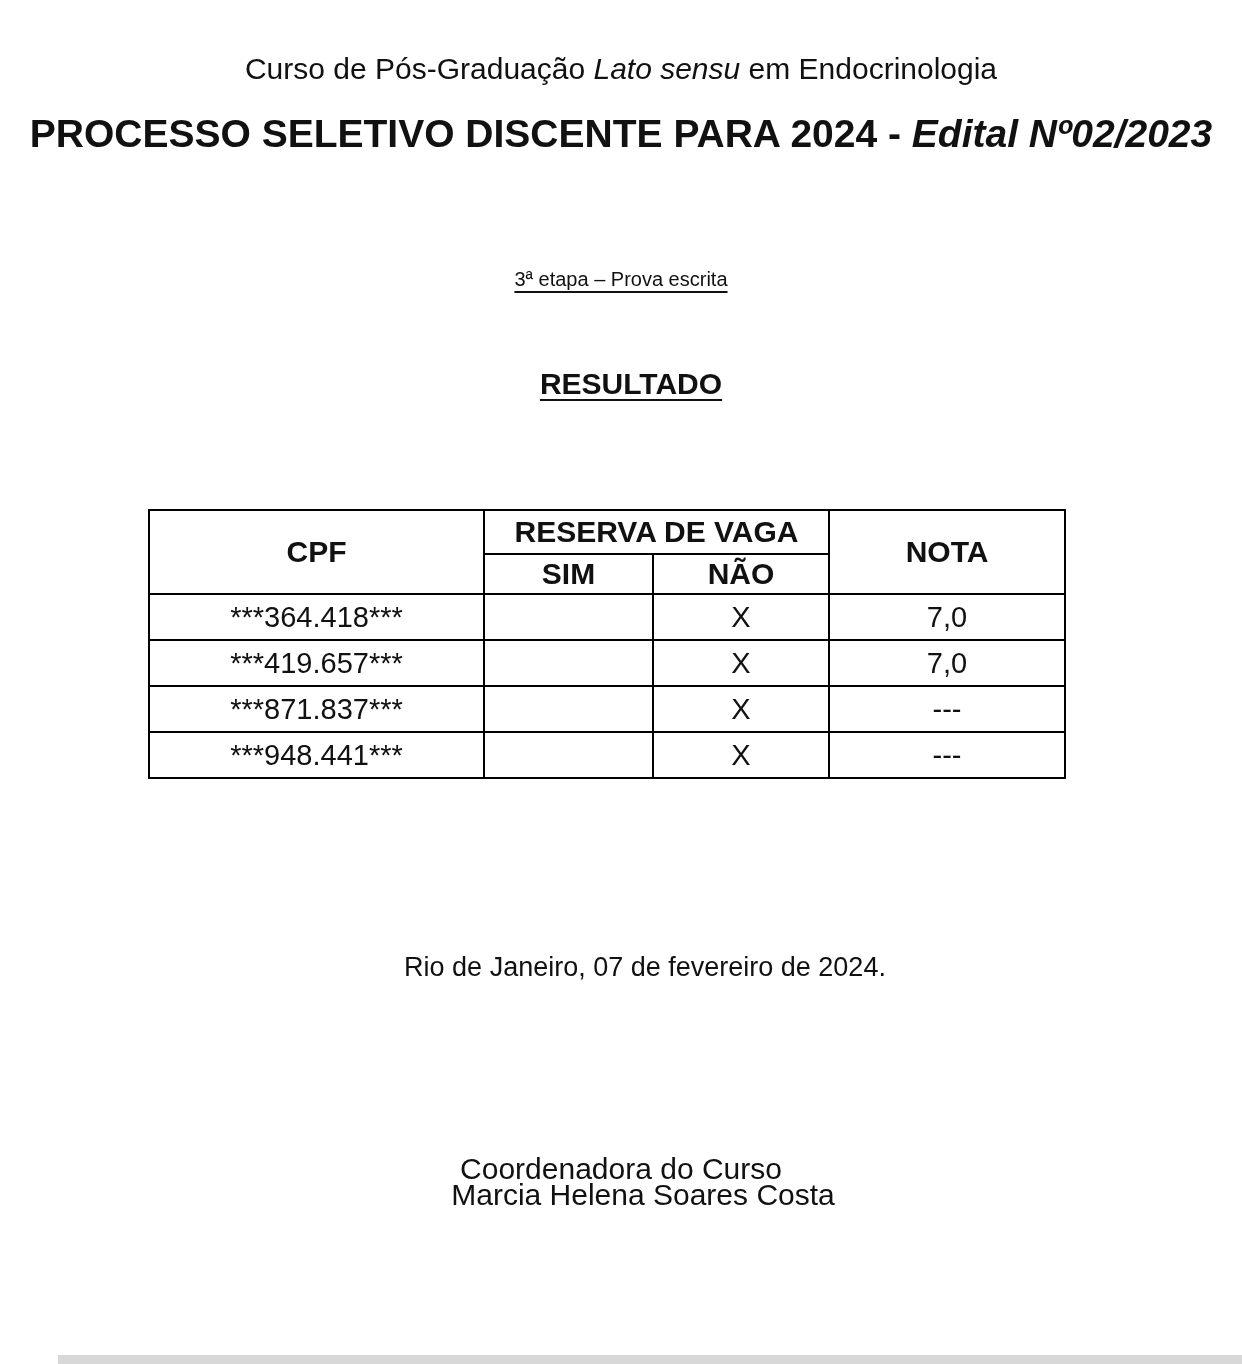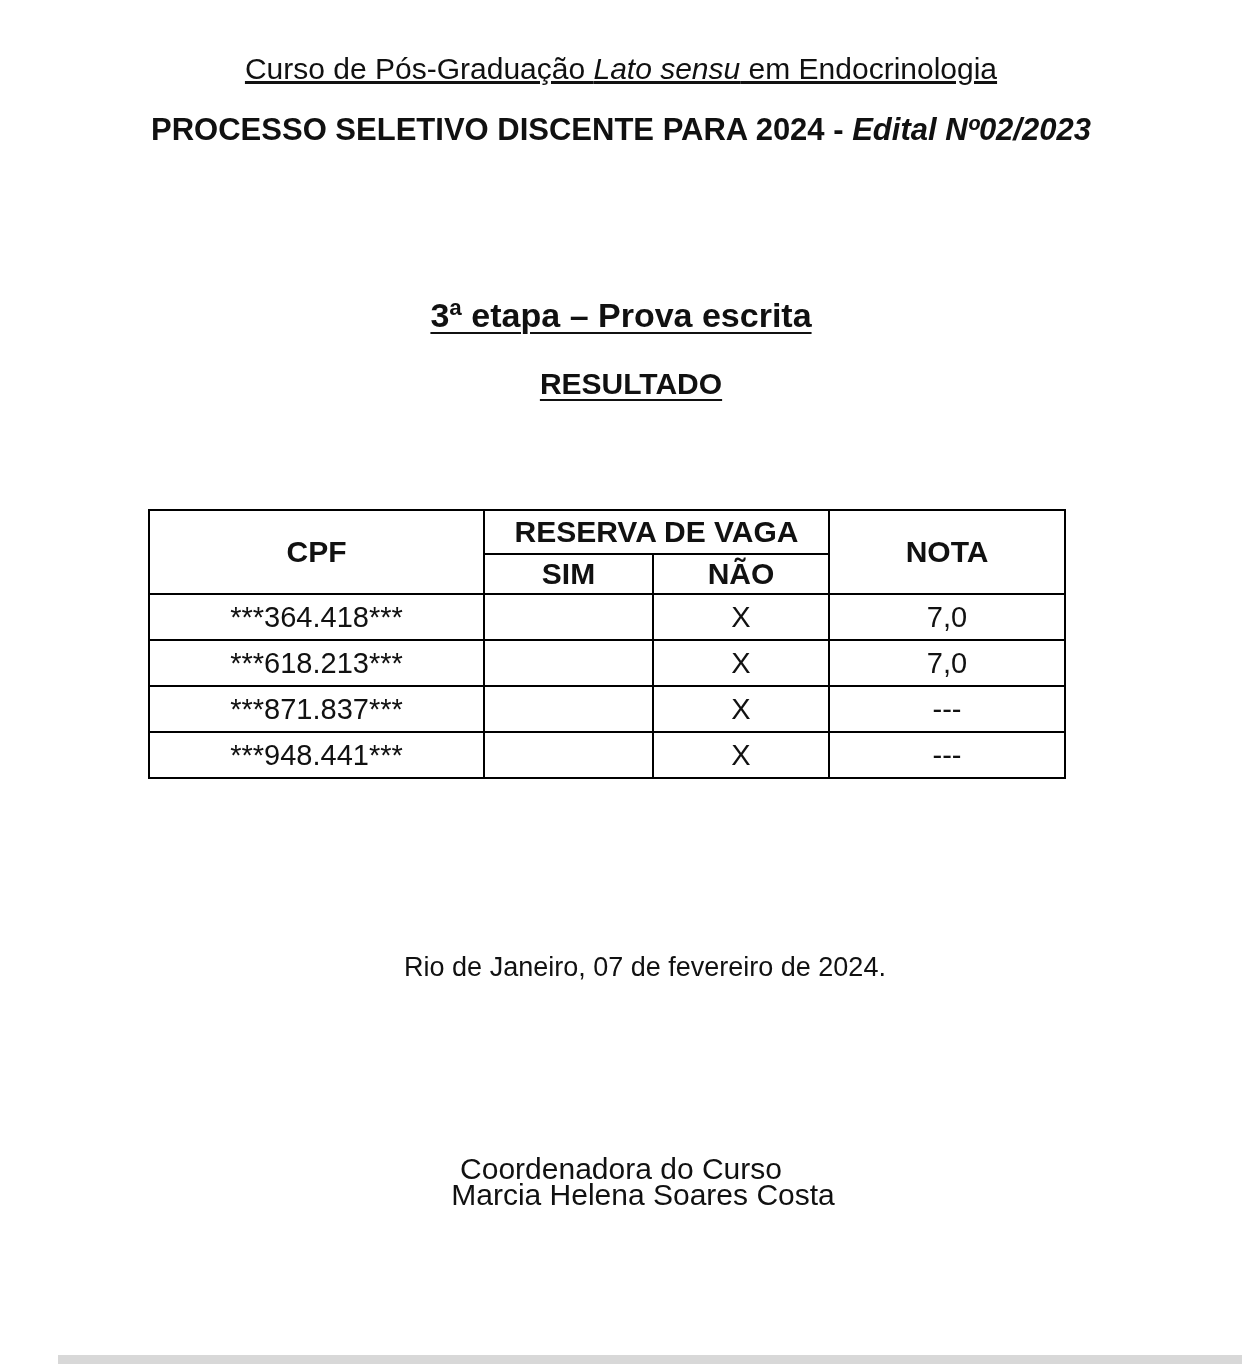--- a/index.html
+++ b/index.html
@@ -5,24 +5,24 @@
   * { margin: 0; padding: 0; box-sizing: border-box; }
   html, body { width: 1242px; height: 1364px; background: #ffffff; }
   body {
     font-family: "Liberation Sans", sans-serif;
     color: #111111;
     position: relative;
     overflow: hidden;
   }
   .page { position: absolute; inset: 0; background: #ffffff; }
   .centered { position: absolute; left: 0; width: 100%; text-align: center; white-space: nowrap; }
-  .doc-title   { top: 52px;  font-size: 30px; text-decoration: underline; }
-  .doc-subtitle{ top: 112px; font-size: 31px; font-weight: bold; }
+  .doc-title   { top: 52px;  font-size: 30px; }
+  .doc-subtitle{ top: 112px; font-size: 39px; font-weight: bold; }
   .stage-heading {
-    top: 296px; font-size: 34px; font-weight: bold;
+    top: 268px; font-size: 20px; font-weight: normal;
     text-decoration: underline; text-underline-offset: 5px; text-decoration-thickness: 2px;
   }
   .result-heading {
     top: 367px; font-size: 30px; font-weight: bold;
     text-decoration: underline; text-underline-offset: 5px; text-decoration-thickness: 2px; padding-left: 20px;
   }
   .italic { font-style: italic; }
 
   table.results {
     position: absolute; top: 509px; left: 148px; width: 916px;
@@ -84,21 +84,21 @@
       </tr>
     </thead>
     <tbody>
       <tr>
         <td>***364.418***</td>
         <td></td>
         <td>X</td>
         <td>7,0</td>
       </tr>
       <tr>
-        <td>***618.213***</td>
+        <td>***419.657***</td>
         <td></td>
         <td>X</td>
         <td>7,0</td>
       </tr>
       <tr>
         <td>***871.837***</td>
         <td></td>
         <td>X</td>
         <td>---</td>
       </tr>

